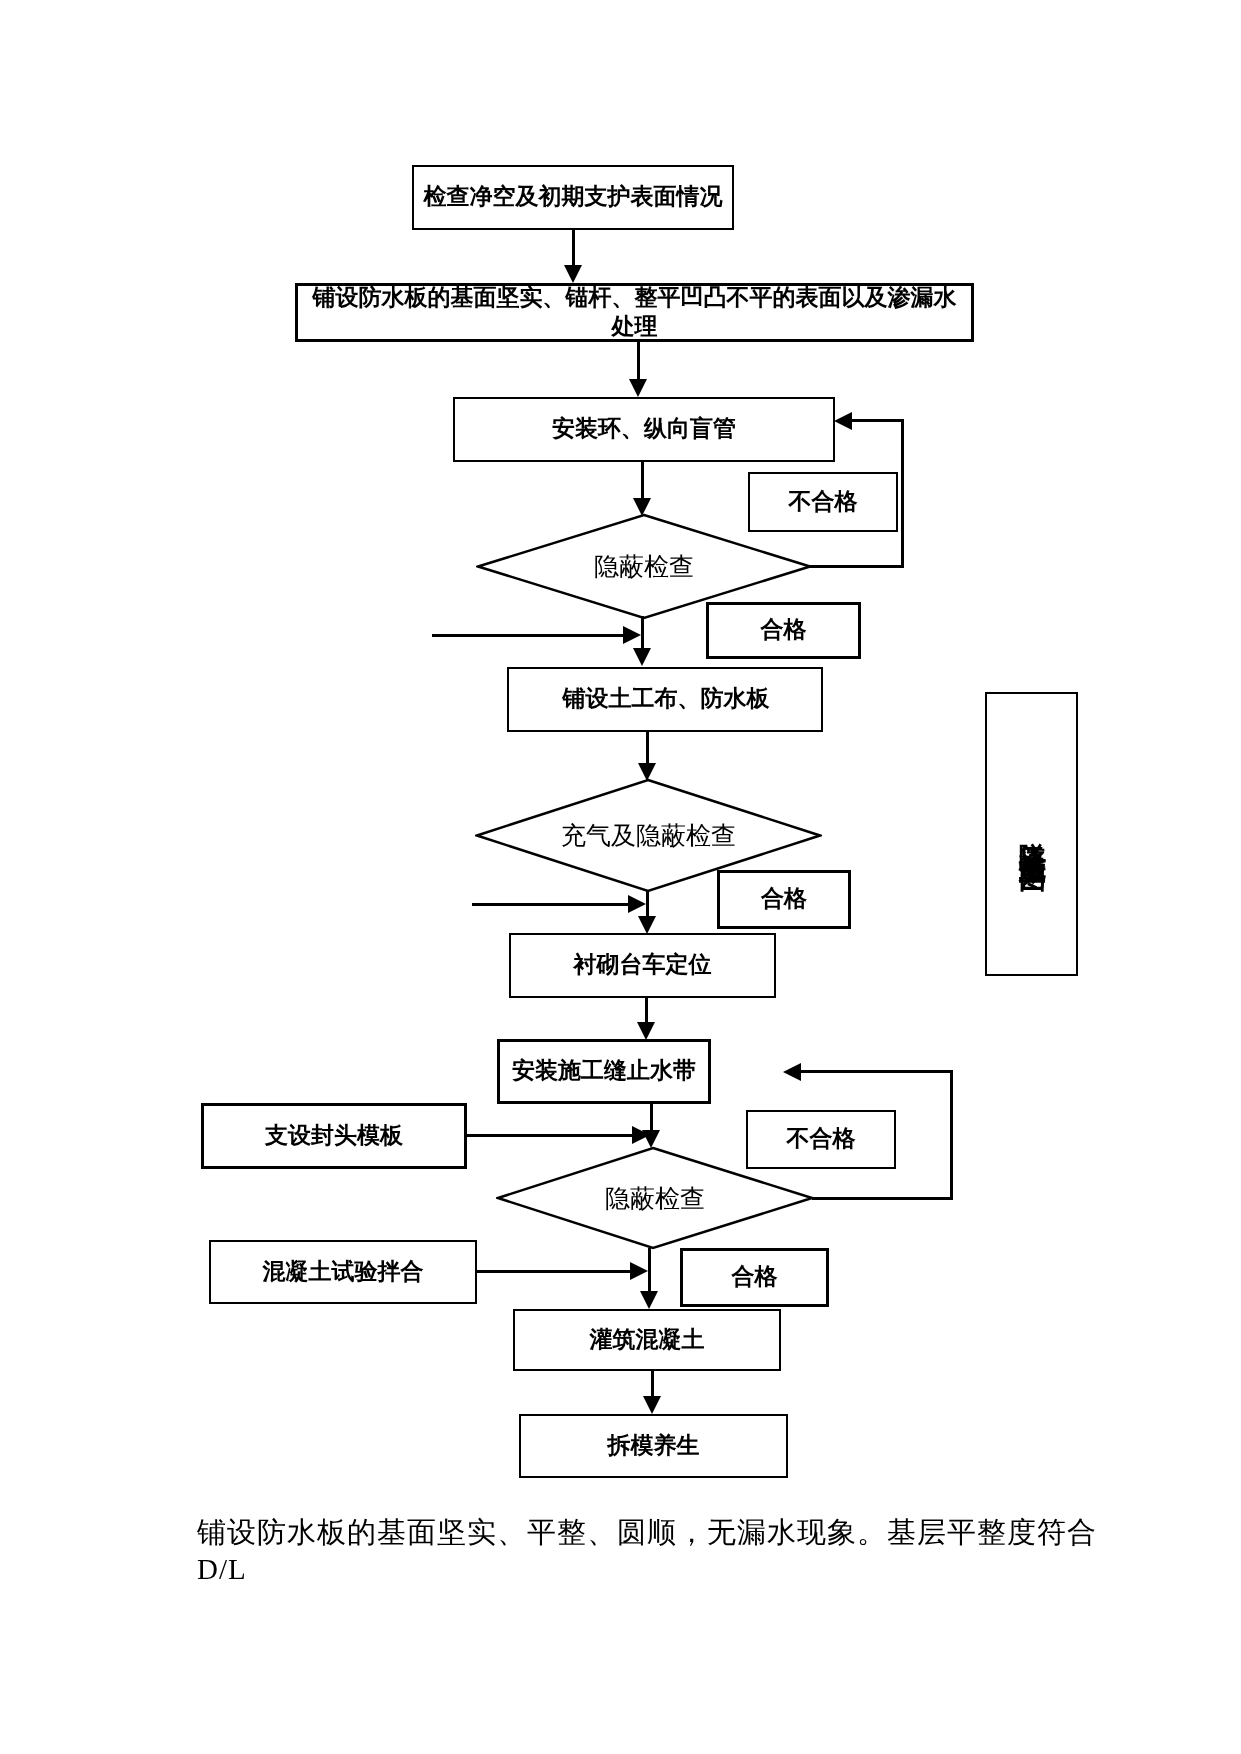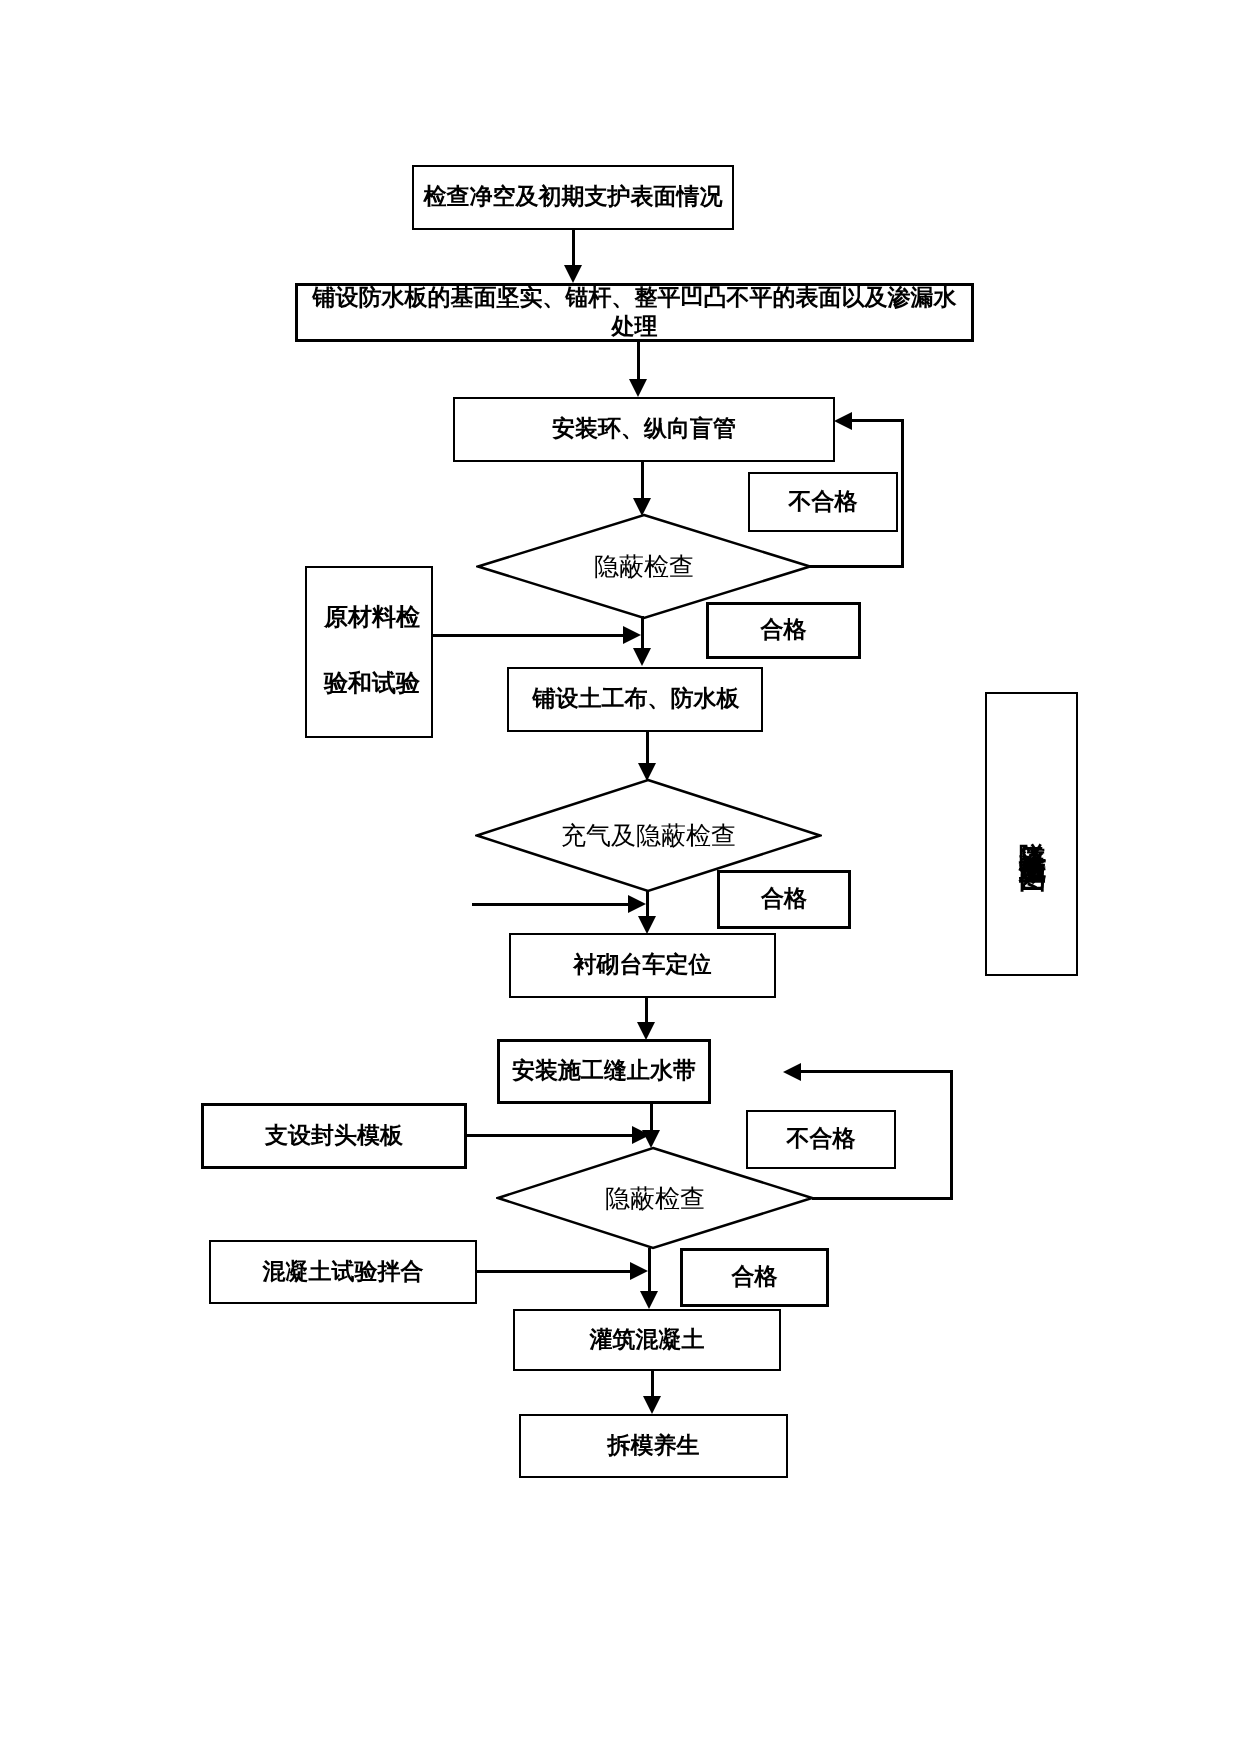--- a/index.html
+++ b/index.html
@@ -34,21 +34,21 @@
   .vline,.hline{position:absolute;background:#000;}
   .ah{position:absolute;width:0;height:0;}
   .ah-down{border-left:9px solid transparent;border-right:9px solid transparent;border-top:18px solid #000;}
   .ah-right{border-top:9px solid transparent;border-bottom:9px solid transparent;border-left:18px solid #000;}
   .ah-left{border-top:9px solid transparent;border-bottom:9px solid transparent;border-right:18px solid #000;}
 
   
   .n-check{left:412px;top:165px;width:322px;height:65px;}
   .n-cut{left:295px;top:283px;width:679px;height:59px;border-width:3px;}
   .n-pipe{left:453px;top:397px;width:382px;height:65px;}
-  .n-geotextile{left:507px;top:667px;width:256px;height:65px;padding-left:8px;}
+  .n-geotextile{left:507px;top:667px;width:316px;height:65px;padding-left:8px;}
   .n-trolley{left:509px;top:933px;width:267px;height:65px;}
   .n-waterstop{left:497px;top:1039px;width:214px;height:65px;border-width:3px;}
   .n-concrete{left:513px;top:1309px;width:268px;height:62px;}
   .n-cure{left:519px;top:1414px;width:269px;height:64px;}
 
   
   .n-material{
     left:305px;top:566px;width:128px;height:172px;
     display:block;text-align:left;
     padding:16px 0 0 17px;font-size:24px;line-height:66px;
@@ -90,21 +90,20 @@
 
   <div class="box n-check">检查净空及初期支护表面情况</div>
   <div class="box n-cut">铺设防水板的基面坚实、锚杆、整平凹凸不平的表面以及渗漏水处理</div>
   <div class="box n-pipe">安装环、纵向盲管</div>
   <div class="box n-geotextile">铺设土工布、防水板</div>
   <div class="box n-trolley">衬砌台车定位</div>
   <div class="box n-waterstop">安装施工缝止水带</div>
   <div class="box n-cure">拆模养生</div>
   <div class="box n-concrete">灌筑混凝土</div>
 
-  <div class="box n-material">原材料检验和试验</div>
   <div class="box n-mixing">混凝土试验拌合</div>
   <div class="box n-headform">支设封头模板</div>
 
   <div class="box n-unqual1">不合格</div>
   <div class="box n-qual1">合格</div>
   <div class="box n-qual2">合格</div>
   <div class="box n-unqual2">不合格</div>
   <div class="box n-qual3">合格</div>
 
   <div class="diamond n-d1">
@@ -173,14 +172,15 @@
   <div class="hline" style="left:852px;top:419px;width:52px;height:3px;"></div>
   <div class="ah ah-left" style="left:834px;top:412px;"></div>
 
   <div class="hline" style="left:812px;top:1197px;width:141px;height:3px;"></div>
   <div class="vline" style="left:950px;top:1070px;width:3px;height:130px;"></div>
   <div class="hline" style="left:801px;top:1070px;width:152px;height:3px;"></div>
   <div class="ah ah-left" style="left:783px;top:1063px;"></div>
 
   <div class="box n-title">隧道二衬施工工艺图</div>
 
+  <div class="bottom-note">铺设防水板的基面坚实、平整、圆顺，无漏水现象。基层平整度符合 D/L</div>
 
 </div>
 
 </body></html>

